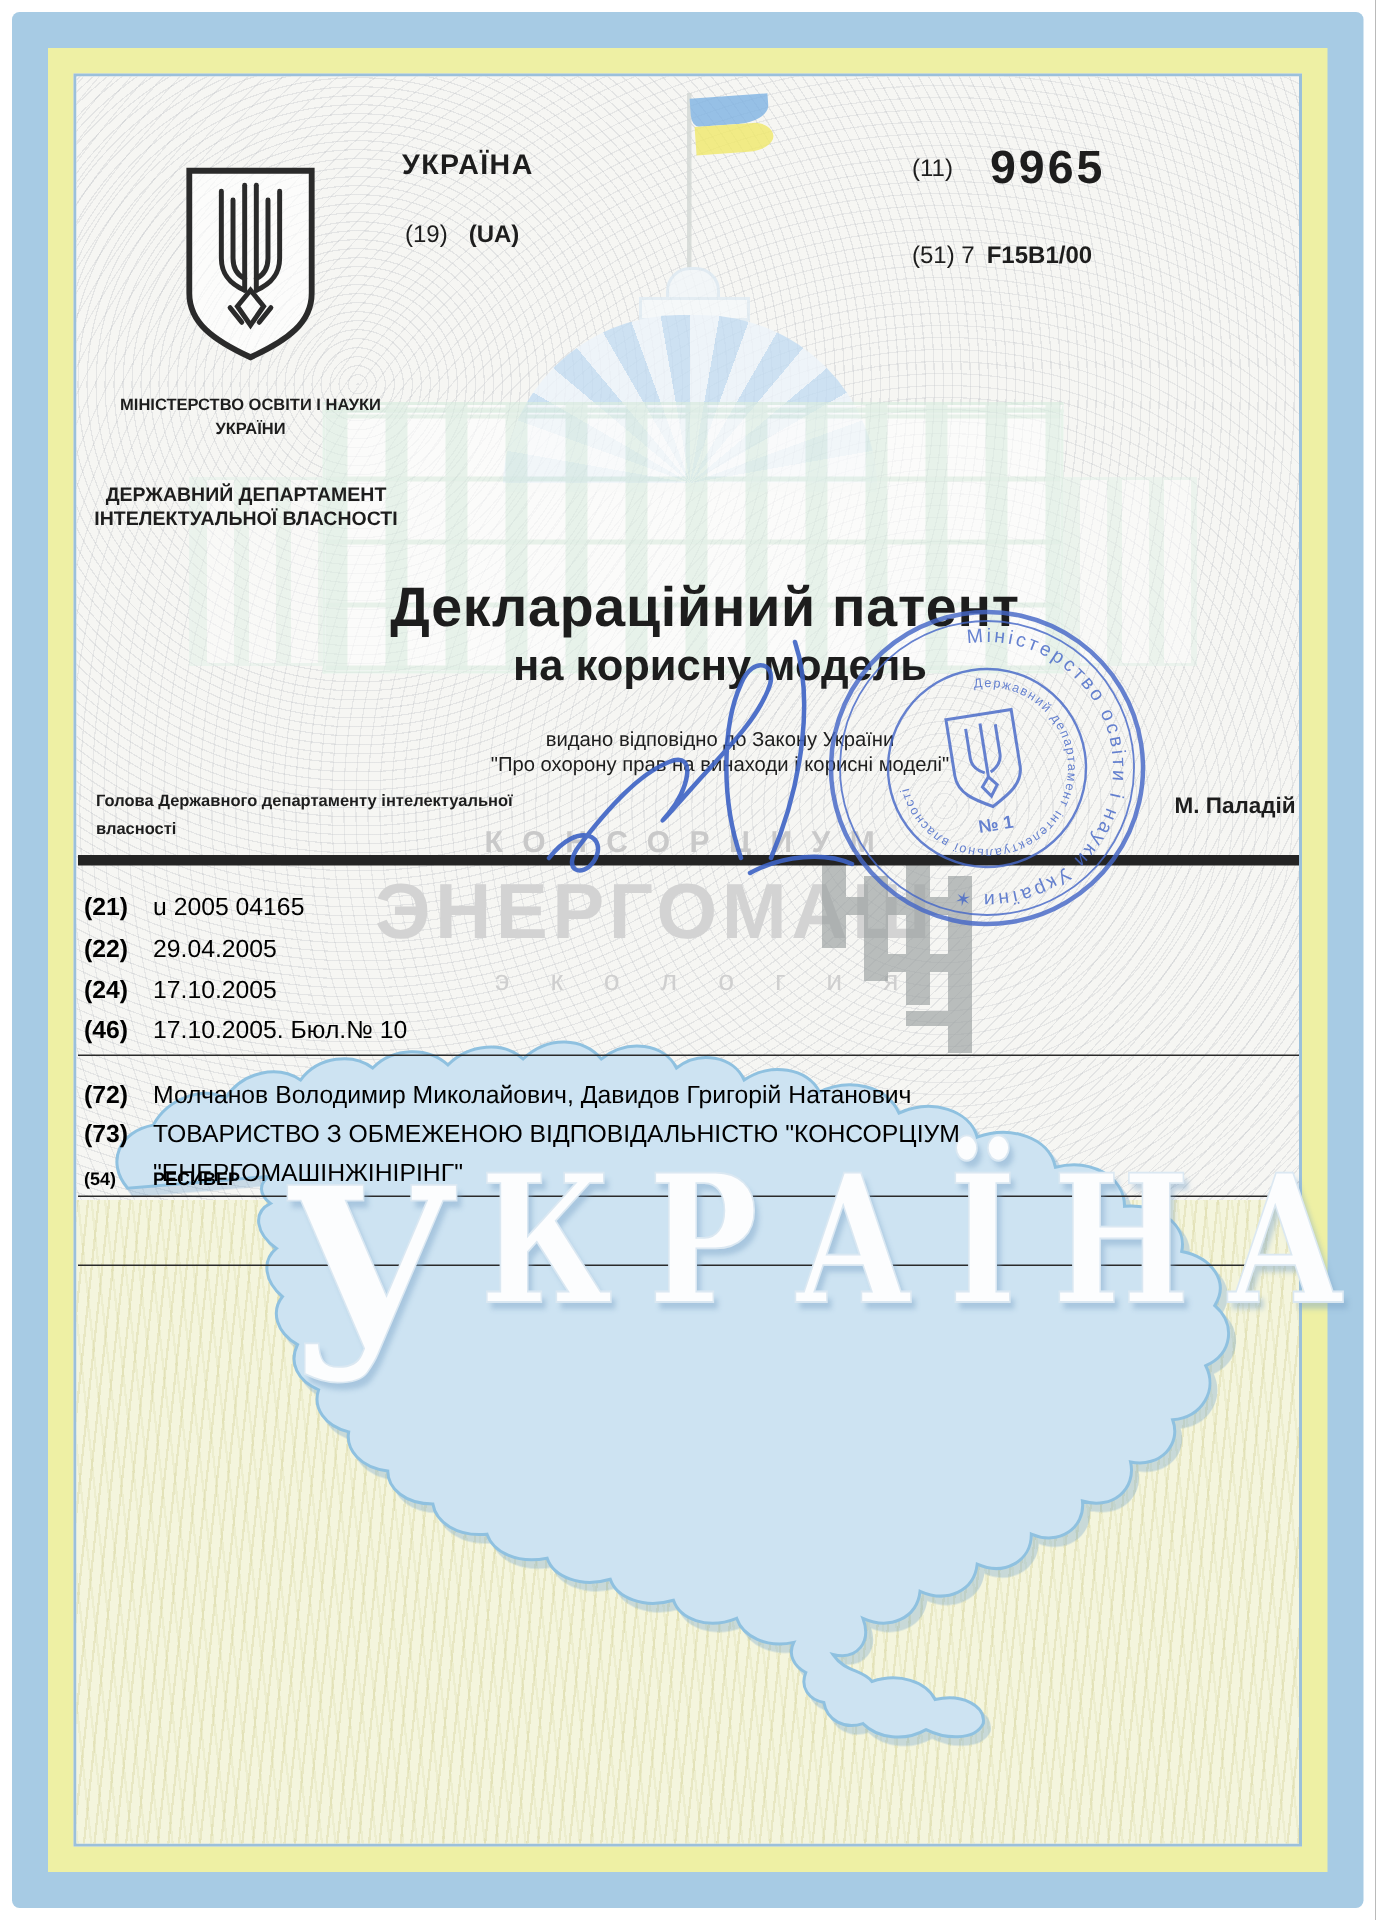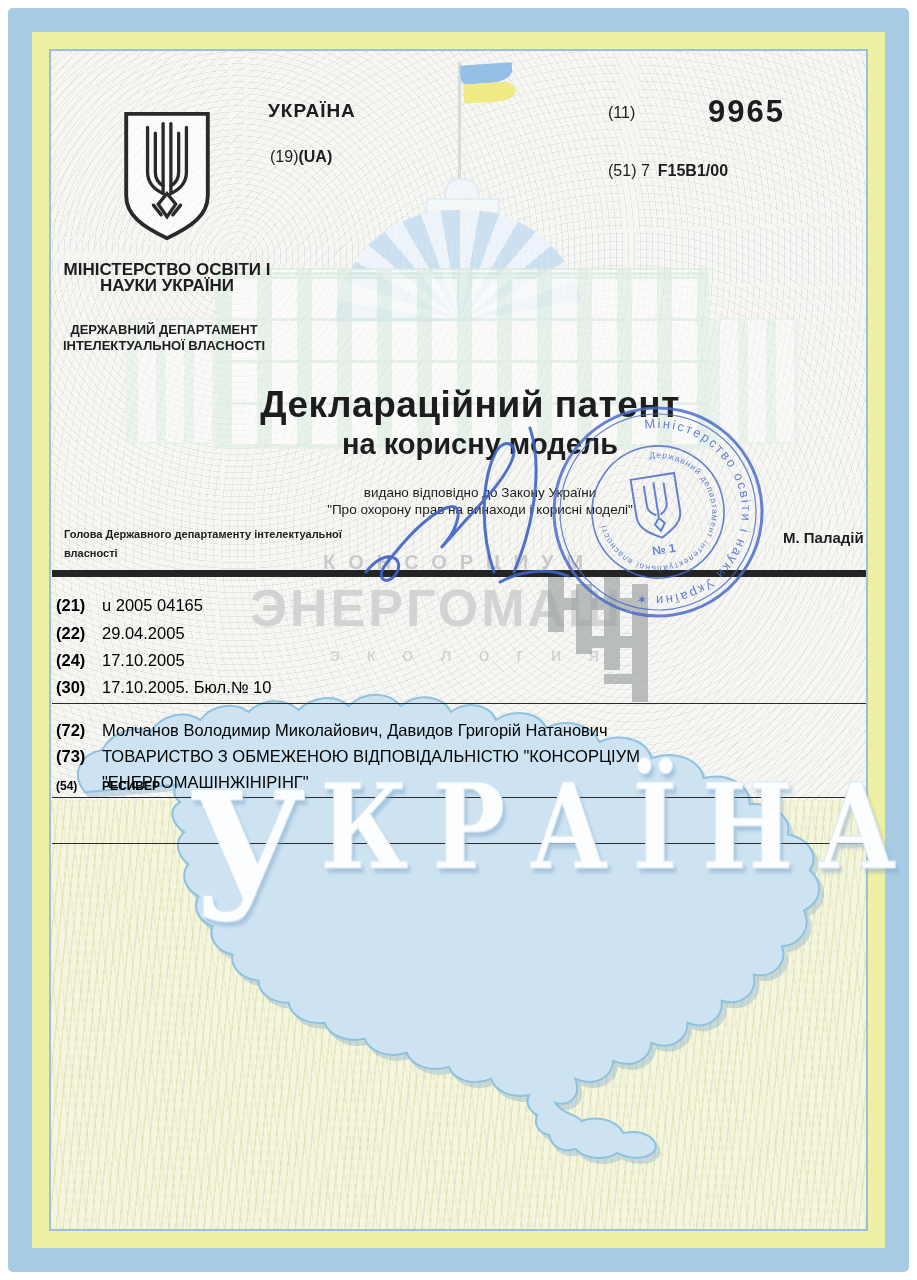--- a/index.html
+++ b/index.html
@@ -60,26 +60,26 @@
   .wm-kons{position:absolute;left:323px;top:551px;z-index:3;color:#c9c9c9;font-size:20px;letter-spacing:13px;font-weight:bold;text-align:center;}
   .wm-energomash{position:absolute;left:250px;top:578px;z-index:3;color:#d3d3d3;font-size:52px;font-weight:bold;letter-spacing:3px;}
   .wm-ekologia{position:absolute;left:330px;top:644px;z-index:3;color:#cfcfcf;font-size:19px;letter-spacing:11px;}
   .wm-logo{position:absolute;left:546px;top:574px;z-index:6;opacity:.65;}
 
   
   .txt{z-index:20;color:#1d1d1d;}
   .emblem{position:absolute;left:118px;top:108px;z-index:20;}
   .country{position:absolute;left:268px;top:100px;font-size:19px;font-weight:bold;letter-spacing:1px;}
   .c19{position:absolute;left:270px;top:148px;font-size:16px;}
-  .c19 b{}
+  .c19 b{margin-left:14px;}
   .c11{position:absolute;left:608px;top:104px;font-size:16px;}
-  .patent-no{position:absolute;left:708px;top:94px;font-size:31px;font-weight:bold;letter-spacing:2px;}
+  .patent-no{position:absolute;left:660px;top:94px;font-size:31px;font-weight:bold;letter-spacing:2px;}
   .c51{position:absolute;left:608px;top:162px;font-size:16px;}
   .c51 b{margin-left:8px;}
-  .ministry{position:absolute;left:56px;top:262px;width:222px;text-align:center;font-size:17px;font-weight:bold;line-height:16px;}
+  .ministry{position:absolute;left:56px;top:262px;width:222px;text-align:center;font-size:11px;font-weight:bold;line-height:16px;}
   .department{position:absolute;left:48px;top:322px;width:232px;text-align:center;font-size:13px;font-weight:bold;line-height:16px;}
   .doc-title1{position:absolute;left:120px;top:384px;width:700px;text-align:center;font-size:37px;font-weight:bold;letter-spacing:.5px;}
   .doc-title2{position:absolute;left:130px;top:428px;width:700px;text-align:center;font-size:29px;font-weight:bold;}
   .issued{position:absolute;left:130px;top:484px;width:700px;text-align:center;font-size:13.5px;line-height:17px;}
   .sig-title{position:absolute;left:64px;top:525px;width:300px;font-size:11px;font-weight:bold;line-height:19px;}
   .sig-name{position:absolute;left:783px;top:529px;font-size:15px;font-weight:bold;}
   .thick-line{position:absolute;left:52px;right:51px;top:570px;height:7px;background:#242424;z-index:20;}
   .rule{position:absolute;left:52px;right:51px;height:0;border-top:1.6px solid #2a2a2a;z-index:8;}
   .r1{top:703px;} .r2{top:797px;} .r3{top:843px;}
   .frow{position:absolute;left:56px;font-size:16.5px;z-index:20;}
@@ -192,21 +192,21 @@
     <div>"Про охорону прав на винаходи і корисні моделі"</div>
   </div>
 
   <div class="abs txt sig-title">Голова Державного департаменту інтелектуальної власності</div>
   <div class="abs txt sig-name">М. Паладій</div>
   <div class="thick-line"></div>
 
   <div class="frow f21"><b>(21)</b><span>u 2005 04165</span></div>
   <div class="frow f22"><b>(22)</b><span>29.04.2005</span></div>
   <div class="frow f24"><b>(24)</b><span>17.10.2005</span></div>
-  <div class="frow f46"><b>(30)</b><span>17.10.2005. Бюл.№ 10</span></div>
+  <div class="frow f46"><b>(46)</b><span>17.10.2005. Бюл.№ 10</span></div>
 
   <div class="frow f72"><b>(72)</b><span>Молчанов Володимир Миколайович, Давидов Григорій Натанович</span></div>
   <div class="frow f73"><b>(73)</b><span>ТОВАРИСТВО З ОБМЕЖЕНОЮ ВІДПОВІДАЛЬНІСТЮ "КОНСОРЦІУМ</span></div>
   <div class="owner2">"ЕНЕРГОМАШІНЖІНІРІНГ"</div>
 
   <div class="frow f54"><b>(54)</b><span>РЕСИВЕР</span></div>
 
   <svg class="signature" width="235" height="185" viewBox="0 0 235 185">
     <g fill="none" stroke="#3d63c5" stroke-width="3" stroke-linecap="round" opacity=".9">
       <path d="M14,152 C34,126 54,138 44,154 C36,166 22,160 34,144 C54,118 74,96 94,88 C114,80 106,108 94,122 C82,136 98,118 114,100 C134,78 152,60 160,40 C168,22 150,16 142,36 C130,62 128,112 142,152"></path>

